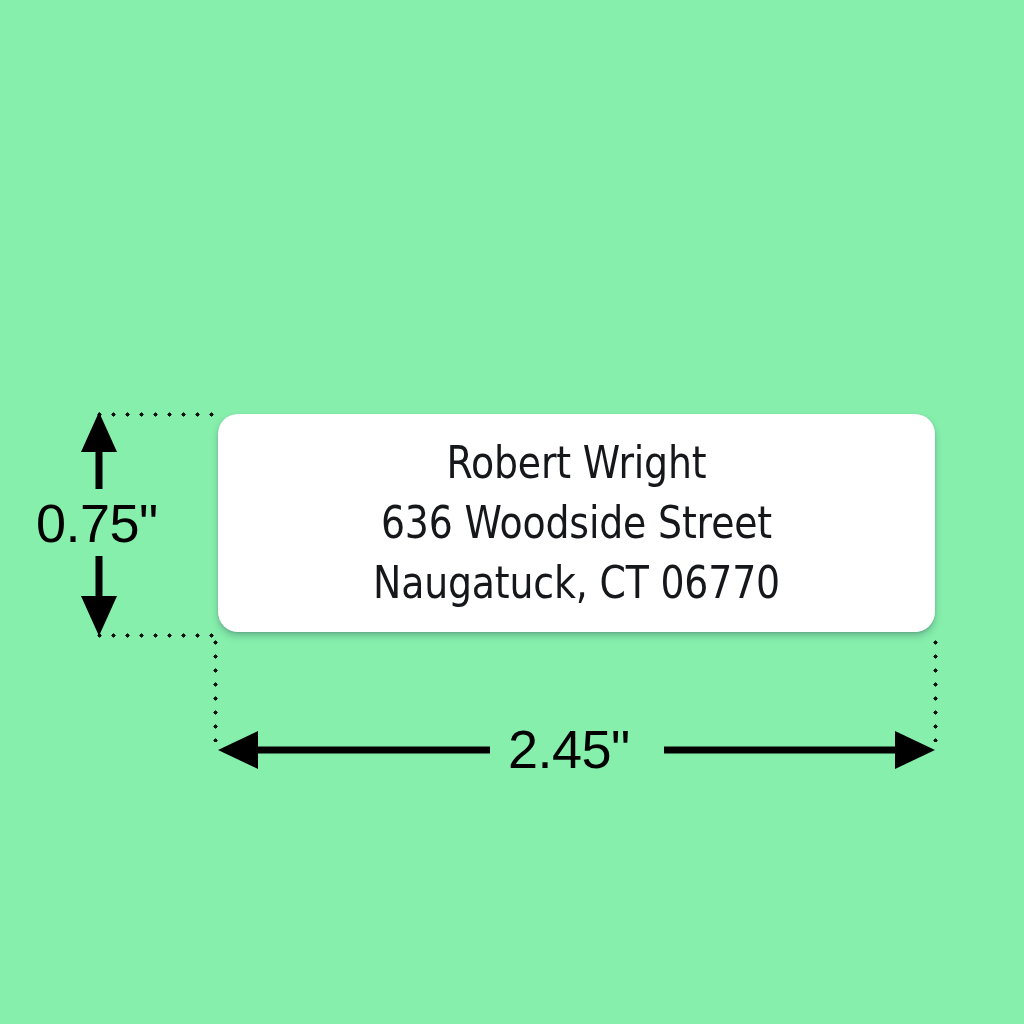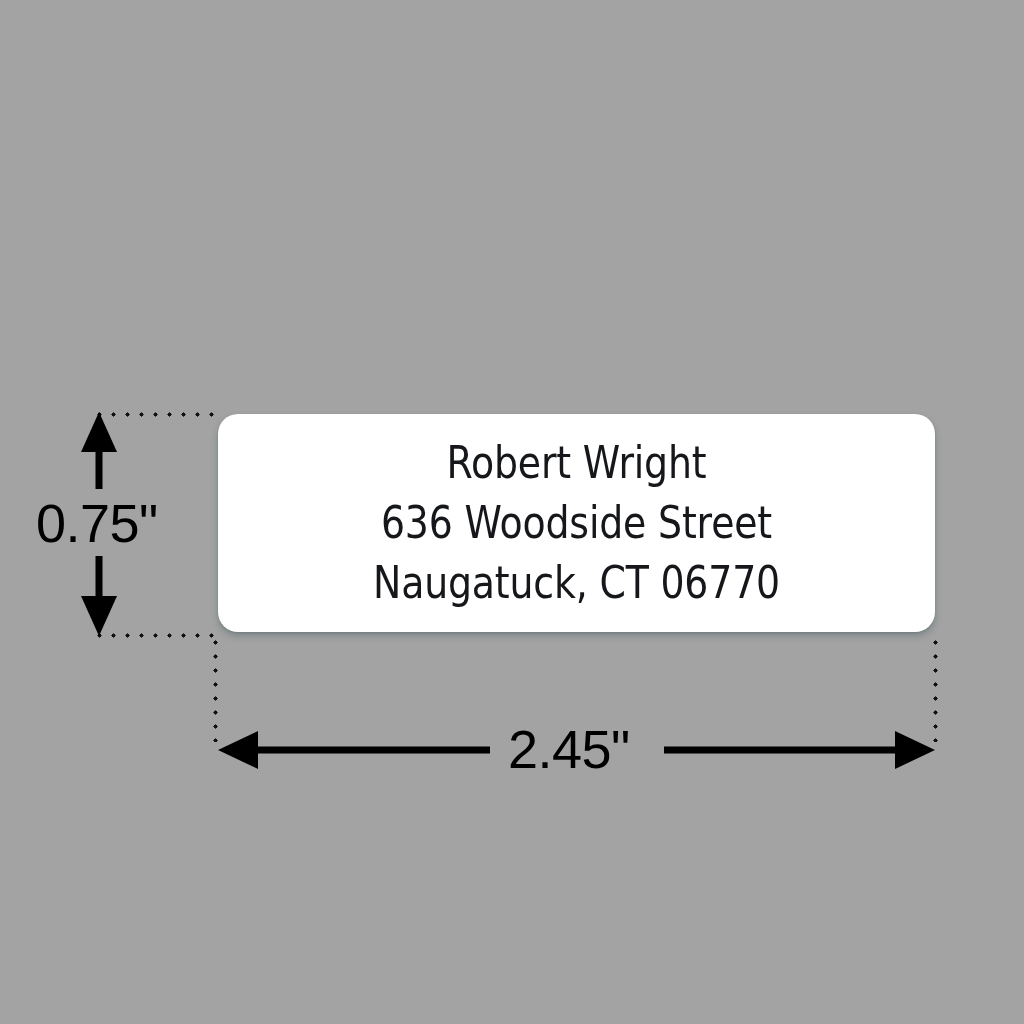--- a/index.html
+++ b/index.html
@@ -11,21 +11,21 @@
     width: 1024px;
     height: 1024px;
     overflow: hidden;
     font-family: "Liberation Sans", sans-serif;
   }
 
   #stage {
     position: relative;
     width: 1024px;
     height: 1024px;
-    background: #a3a3a3;
+    background: #86efac;
   }
 
   
   #label-card {
     position: absolute;
     left: 218px;
     top: 414px;
     width: 717px;
     height: 218px;
     background: #ffffff;

